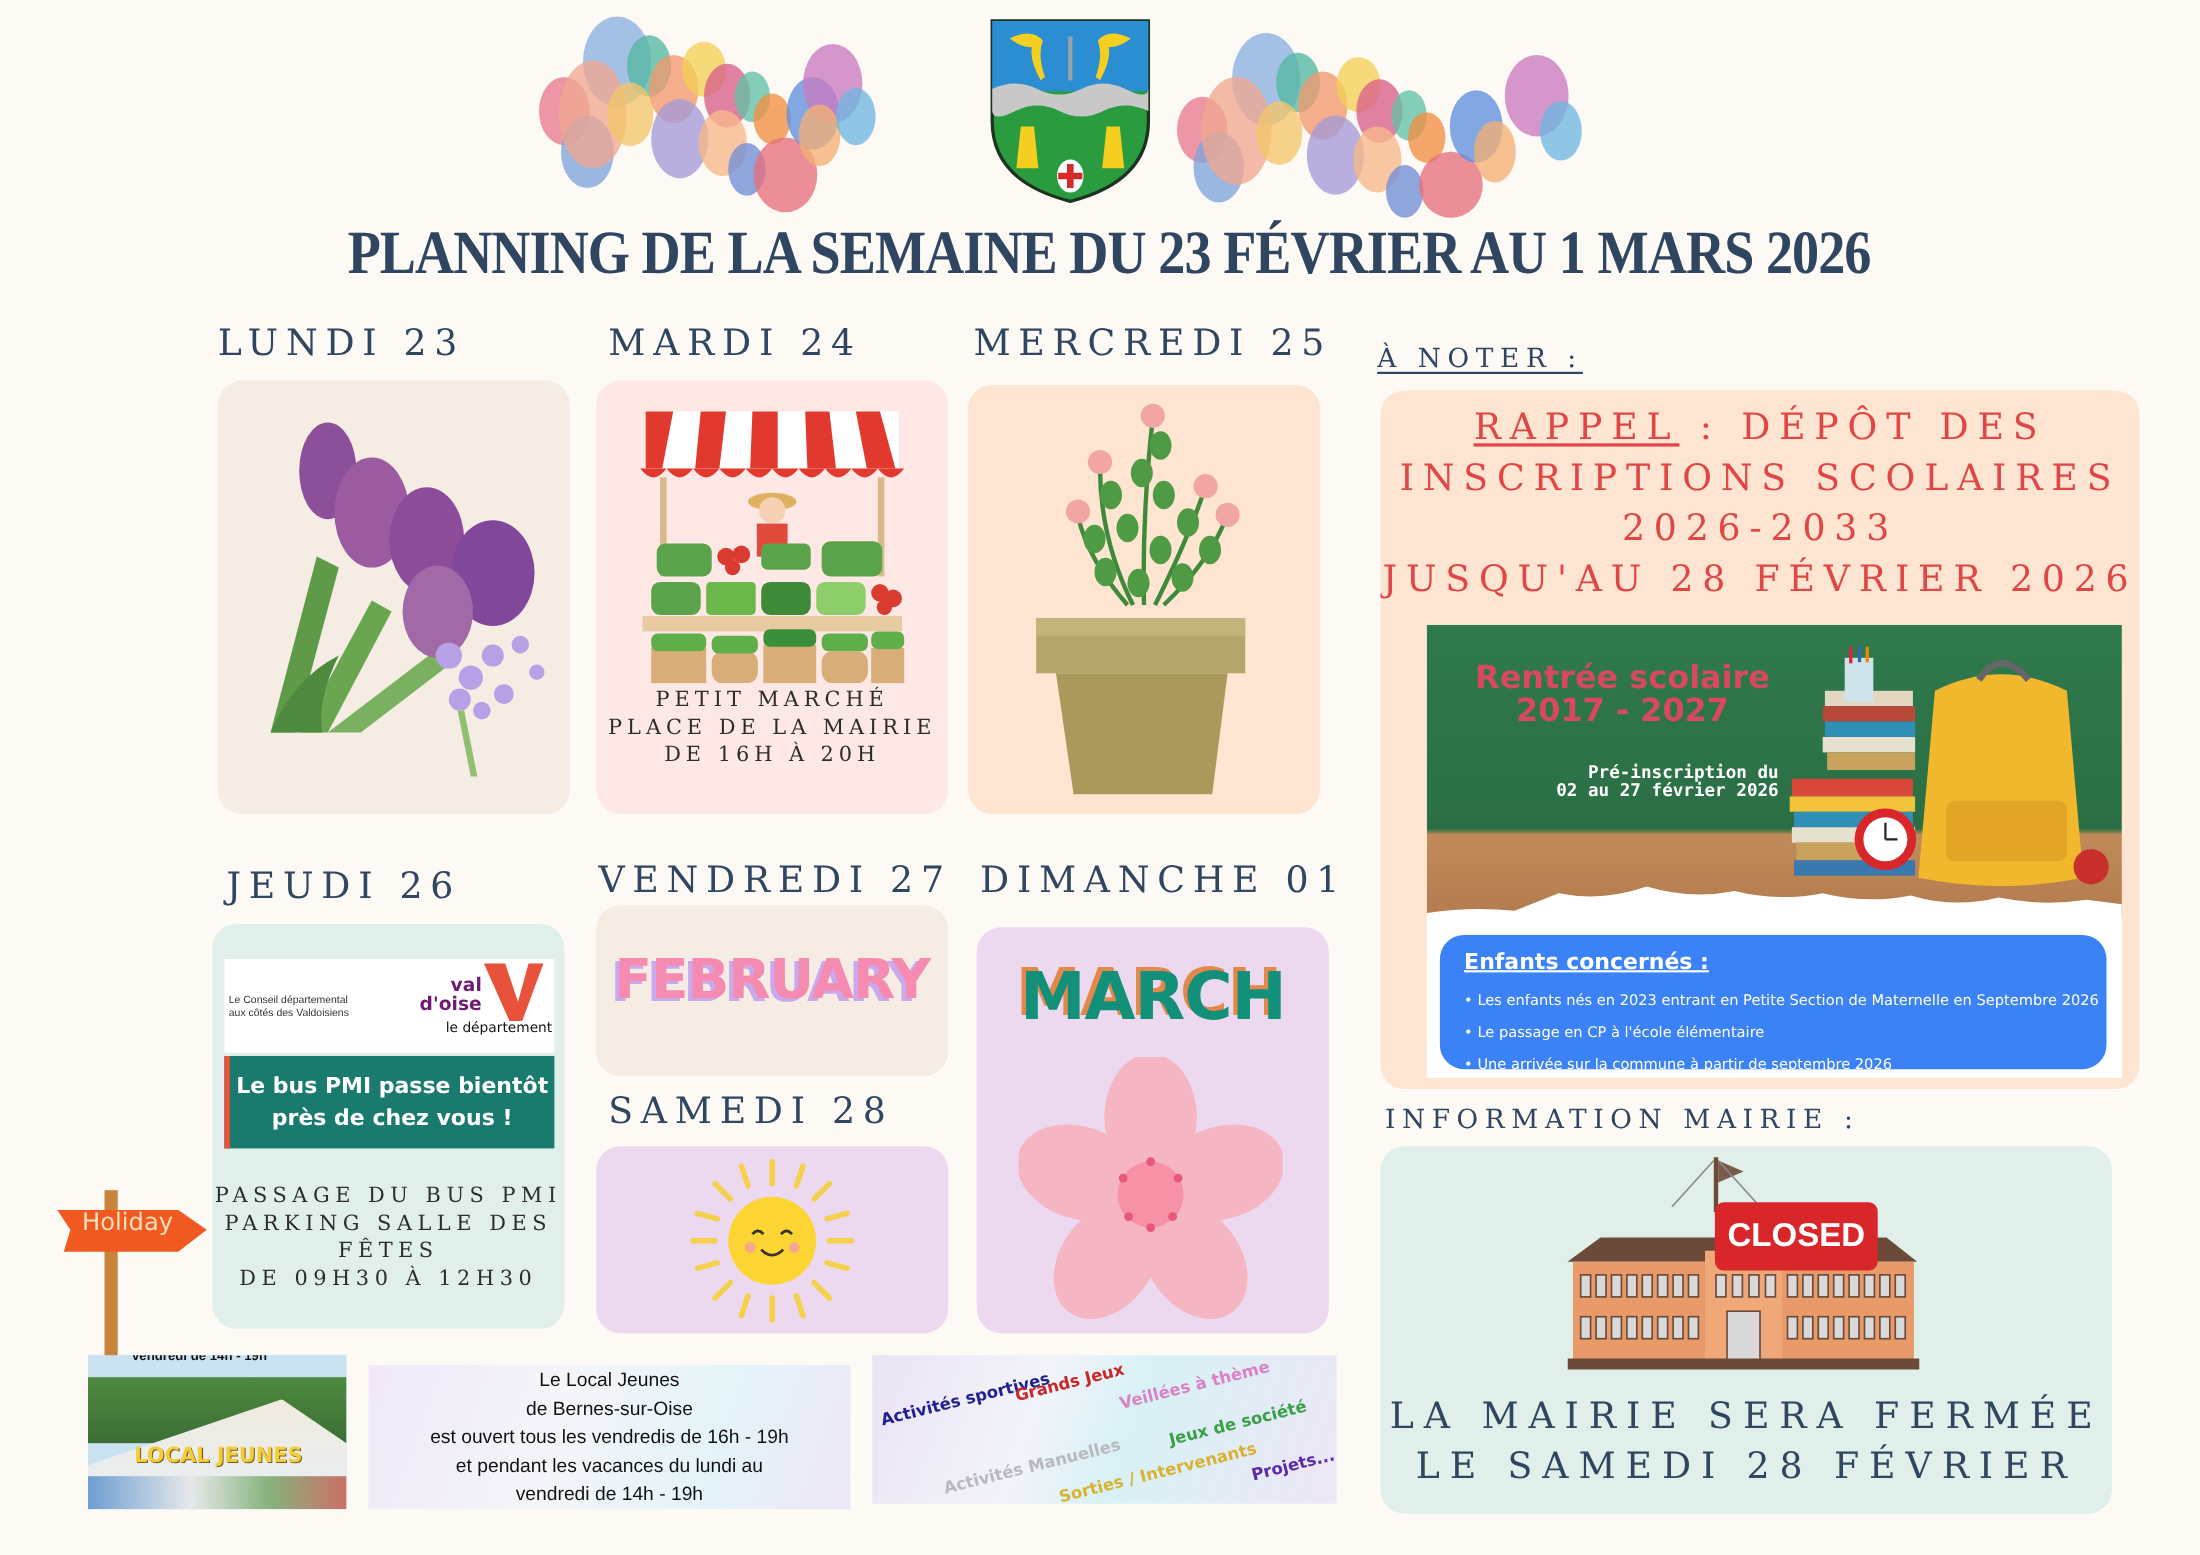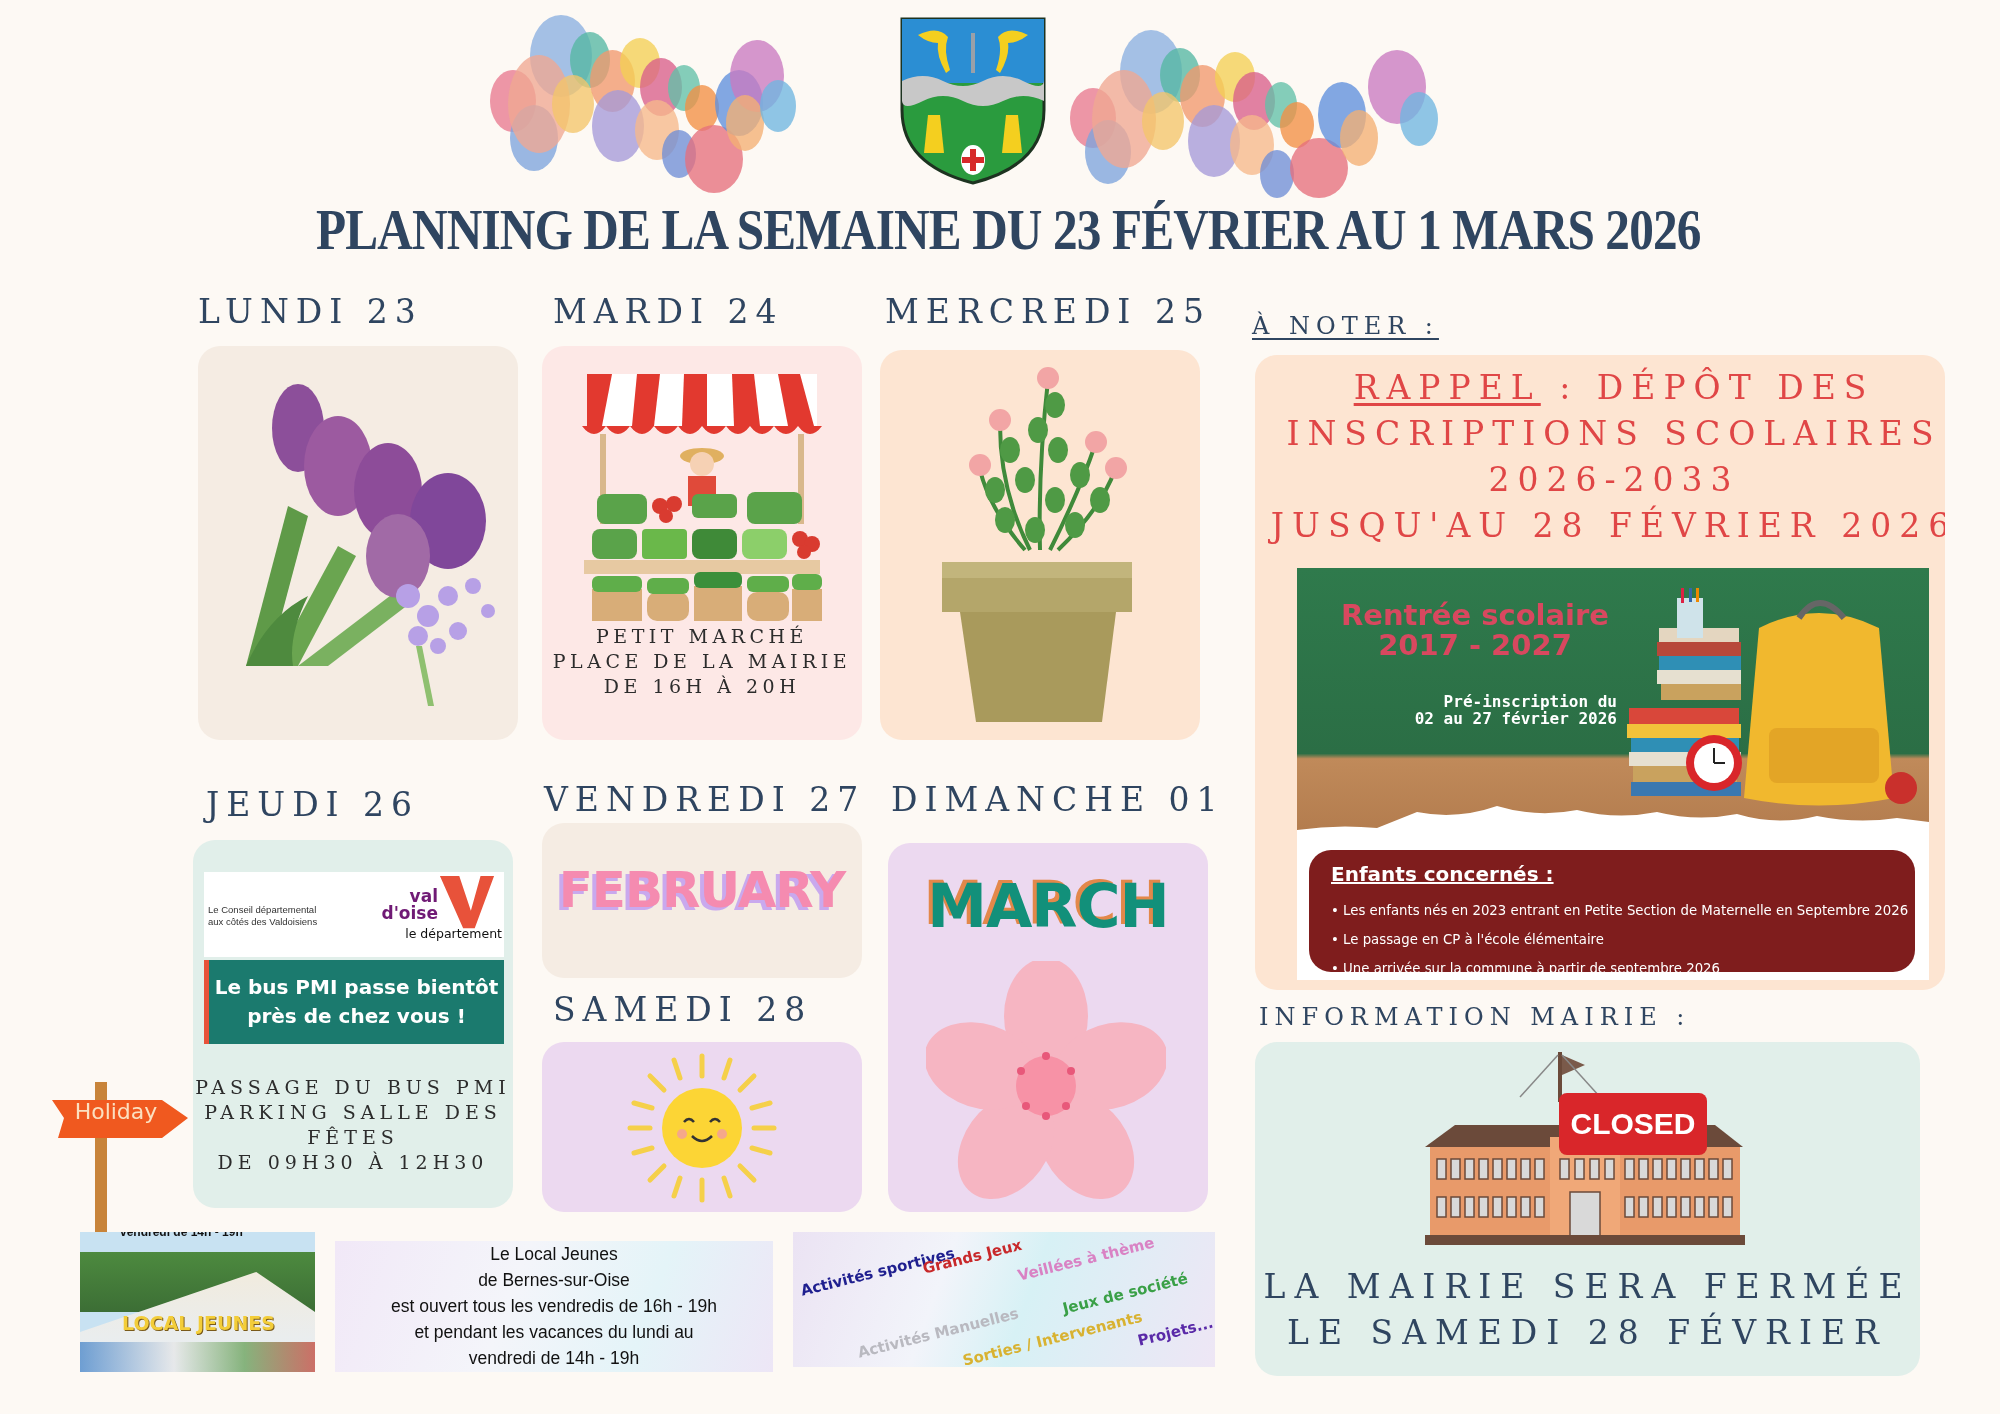--- a/index.html
+++ b/index.html
@@ -40,21 +40,21 @@
   .c-mint { background: #e1efea; }
   .c-lilac { background: #ecd9f0; }
 
   .card-caption {
     position: absolute; left: 0; width: 100%; text-align: center;
     font-size: 19px; letter-spacing: 4.5px; line-height: 25px; color: #2c2c2c;
   }
 
   
   .rappel-text {
-    position: absolute; left: 14px; width: 100%; text-align: center;
+    position: absolute; left: 0; width: 100%; text-align: center;
     color: #e04646; font-size: 33px; letter-spacing: 8px; line-height: 46px;
     font-family: "DejaVu Serif", serif;
   }
   .rappel-text .u { text-decoration: underline; text-underline-offset: 4px; }
   .school-img {
     position: absolute; left: 1297px; top: 568px; width: 632px; height: 412px;
     background: #fff; overflow: hidden;
   }
   .chalk {
     position: absolute; left: 0; top: 0; width: 100%; height: 265px;
@@ -68,21 +68,21 @@
     color: #d8485f; font-family: "DejaVu Sans", sans-serif; font-weight: bold;
     font-size: 29px; line-height: 30px;
   }
   .chalk-sub {
     position: absolute; left: 30px; top: 125px; width: 290px; text-align: right;
     color: #fff; font-family: "DejaVu Sans Mono", monospace; font-weight: bold;
     font-size: 16px; line-height: 17px;
   }
   .blue-box {
     position: absolute; left: 12px; top: 282px; width: 606px; height: 122px;
-    background: #7f1d1d; border-radius: 22px; color: #fff;
+    background: #3b82f6; border-radius: 22px; color: #fff;
     font-family: "DejaVu Sans", sans-serif;
   }
   .blue-box .bt {
     position: absolute; left: 22px; top: 12px; font-weight: bold; font-size: 20px;
     text-decoration: underline;
   }
   .blue-box ul { position: absolute; left: 22px; top: 46px; list-style: none; }
   .blue-box li { font-size: 13.3px; line-height: 29px; }
   .blue-box li::before { content: "• "; }
 

